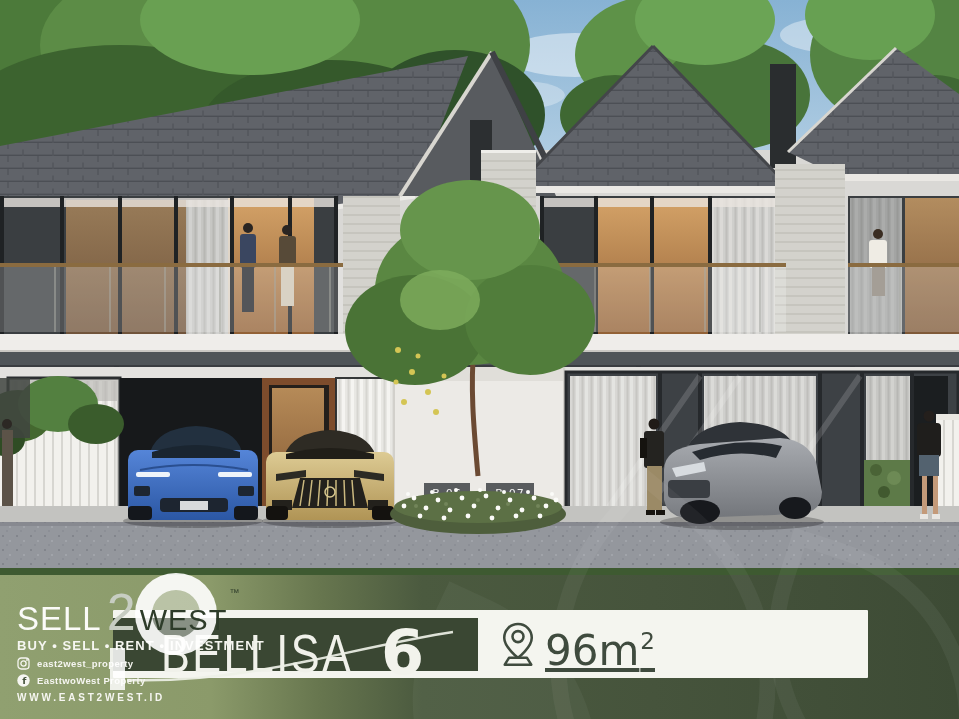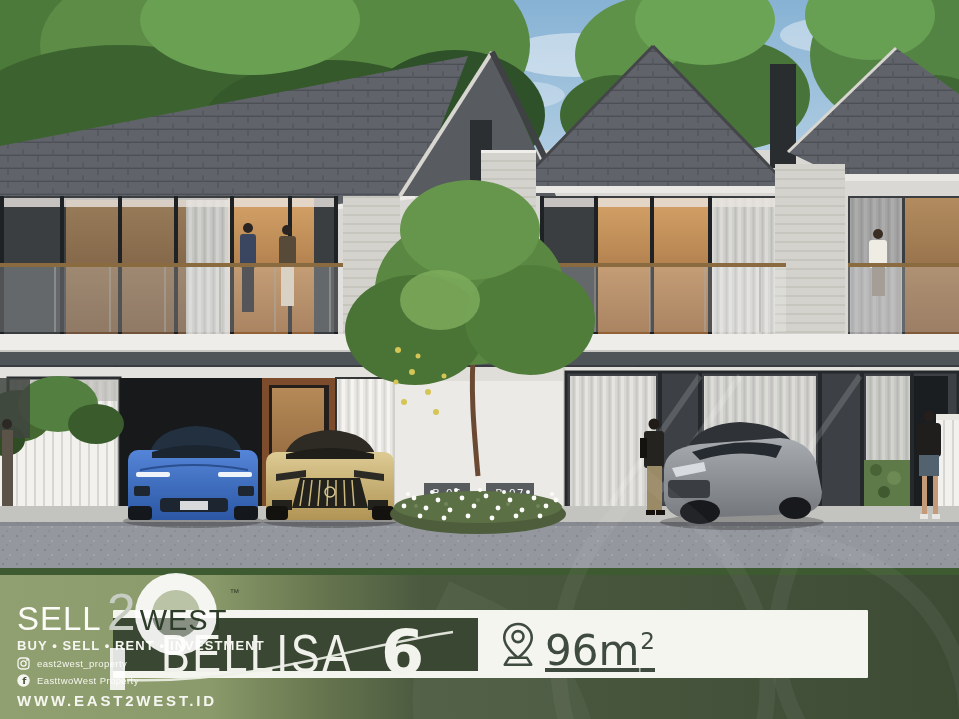--- a/index.html
+++ b/index.html
@@ -26,22 +26,22 @@
   .spec-value .sup{font-size:23px;vertical-align:16px;margin-left:1px;}
   
   .brand{position:absolute;left:17px;top:11px;display:flex;align-items:baseline;z-index:50;line-height:1;}
   .brand .east{font-size:33px;letter-spacing:1px;color:#fbfbf8;font-weight:400;}
   .brand .two{font-size:52px;color:#c7cdc2;font-weight:400;margin:0 4px 0 5px;}
   .brand .west{font-size:29px;letter-spacing:1px;color:#2e3c2a;font-weight:400;}
   .brand .tm{font-size:10px;color:#2e3c2a;margin-left:2px;align-self:flex-start;margin-top:2px;}
   .tagline{position:absolute;left:17px;top:63px;font-size:13px;font-weight:700;letter-spacing:1.1px;color:#f6f6f1;z-index:30;white-space:nowrap;}
   .social{position:absolute;left:17px;top:81px;z-index:30;}
   .social-row{display:flex;align-items:center;gap:7px;height:15px;margin-bottom:2px;}
-  .social-label{font-size:9.5px;font-weight:400;letter-spacing:.4px;color:#f6f6f1;}
-  .website{position:absolute;left:17px;top:117px;font-size:15px;font-weight:700;letter-spacing:2.8px;color:#f6f6f1;z-index:30;}
+  .social-label{font-size:9.5px;font-weight:700;letter-spacing:.4px;color:#f6f6f1;}
+  .website{position:absolute;left:17px;top:117px;font-size:10px;font-weight:700;letter-spacing:2.8px;color:#f6f6f1;z-index:30;}
   
   .wm-ring{position:absolute;left:135px;top:-2px;width:82px;height:82px;box-sizing:border-box;
     border:17px solid rgba(255,255,255,.85);background:rgba(255,255,255,.40);border-radius:50%;z-index:40;}
   .wm-bar{position:absolute;left:110px;top:73px;width:15px;height:42px;background:rgba(255,255,255,.85);z-index:40;}
 </style>
 </head>
 <body>
 
 <div class="stage">
 

